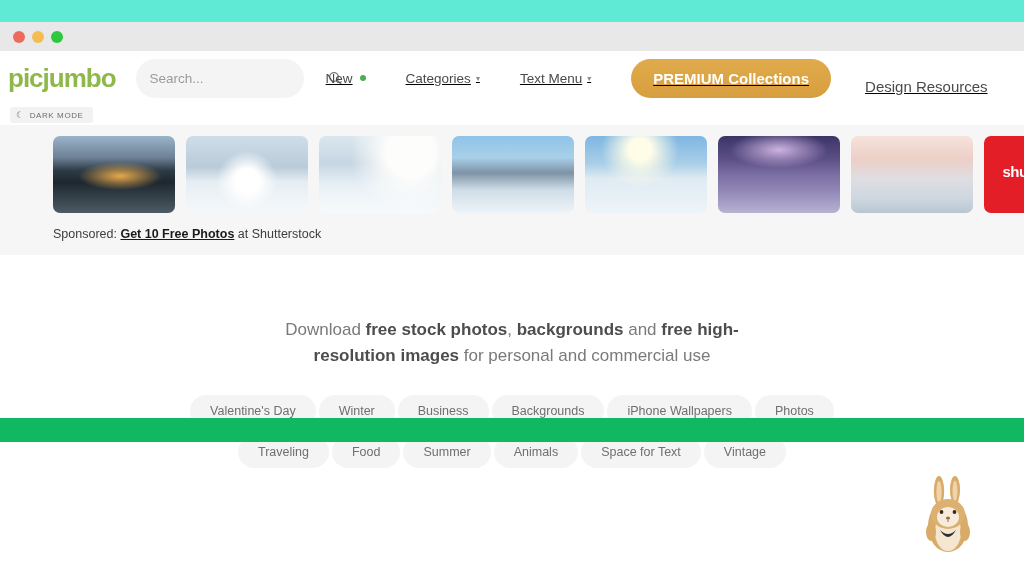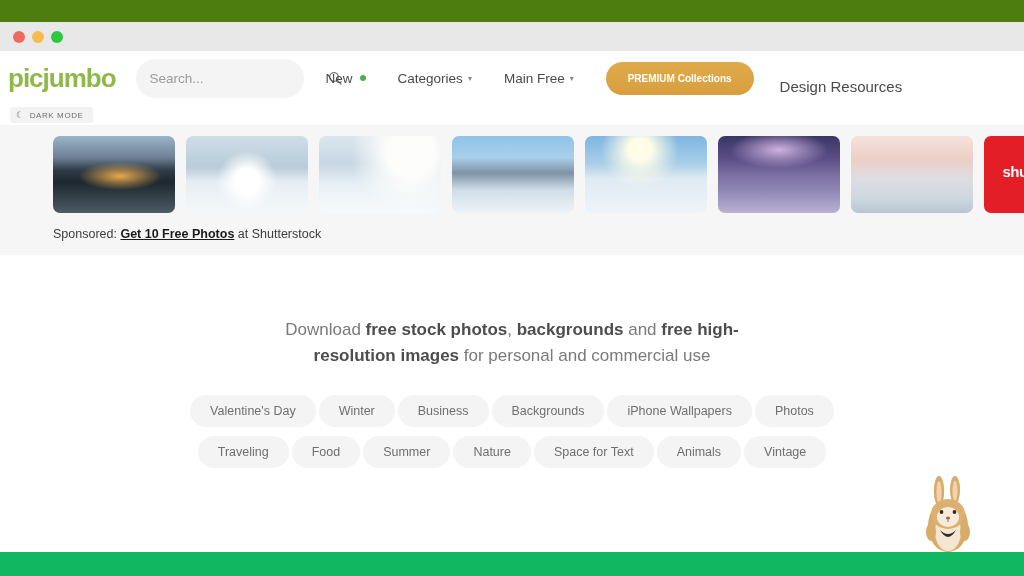--- a/index.html
+++ b/index.html
@@ -7,22 +7,22 @@
   html, body {
     width: 1024px;
     height: 576px;
     overflow: hidden;
     font-family: "Liberation Sans", sans-serif;
   }
 
   #screen {
     position: relative;
     width: 1024px;
-    height: 576px;
-    background: #4d7c0f;
+    height: 442px;
+    background: #5eead4;
     padding-left: 6px;
   }
 
   
   .browser-window {
     position: absolute;
     left: 0;
     top: 22px;
     width: 1024px;
     height: 530px;
@@ -83,21 +83,22 @@
     font-size: 13.5px;
     color: #555;
     font-family: Liberation Sans, sans-serif;
   }
   .search-input::placeholder { color: #9b9b9b; }
   .search-icon { width: 16px; height: 16px; flex-shrink: 0; }
 
   .nav {
     display: flex;
     align-items: center;
-    gap: 8px;
+    gap: 16px;
+    text-decoration: underline;
   }
   .nav-item {
     font-size: 13.5px;
     color: #4a4a4a;
     display: flex;
     align-items: center;
     margin-right: 24px;
     white-space: nowrap;
   }
   .green-dot {
@@ -107,21 +108,21 @@
     margin-left: 7px;
   }
   .caret {
     margin-left: 5px;
     font-size: 8px;
     color: #8a8a8a;
   }
   .premium-btn {
     background: linear-gradient(180deg,#e0ab4c 0%, #d79e3f 100%);
     color: #ffffff;
-    font-size: 10px;
+    font-size: 15px;
     font-weight: bold;
     padding: 11px 22px;
     border-radius: 20px;
     border: none;
     margin-right: 18px;
     white-space: nowrap;
     font-family: "Liberation Sans", sans-serif;
     cursor: pointer;
   }
   .nav-plain {
@@ -308,21 +309,21 @@
           <span>New</span>
           <span class="green-dot"></span>
         </div>
 
         <div class="nav-item">
           <span>Categories</span>
           <span class="caret">▾</span>
         </div>
 
         <div class="nav-item">
-          <span>Main Free</span>
+          <span>Text Menu</span>
           <span class="caret">▾</span>
         </div>
 
         <button class="premium-btn">PREMIUM Collections</button>
 
         <div class="nav-plain">Design Resources</div>
       </div>
     </div>
 
     <div class="darkmode-bar">
@@ -365,23 +366,22 @@
           <div class="tag">Winter</div>
           <div class="tag">Business</div>
           <div class="tag">Backgrounds</div>
           <div class="tag">iPhone Wallpapers</div>
           <div class="tag">Photos</div>
         </div>
         <div class="tag-row">
           <div class="tag">Traveling</div>
           <div class="tag">Food</div>
           <div class="tag">Summer</div>
-          <div class="tag">Nature</div>
+          <div class="tag">Animals</div>
           <div class="tag">Space for Text</div>
-          <div class="tag">Animals</div>
           <div class="tag">Vintage</div>
         </div>
       </div>
     </div>
 
     <svg class="mascot" viewBox="0 0 56 78">
       <ellipse cx="19" cy="17" rx="5.2" ry="15" fill="#d8ab68"></ellipse>
       <ellipse cx="19" cy="18" rx="2.6" ry="11" fill="#f0d2ab"></ellipse>
       <ellipse cx="35" cy="16" rx="5" ry="14" fill="#d8ab68"></ellipse>
       <ellipse cx="35" cy="17" rx="2.5" ry="10.5" fill="#f0d2ab"></ellipse>

